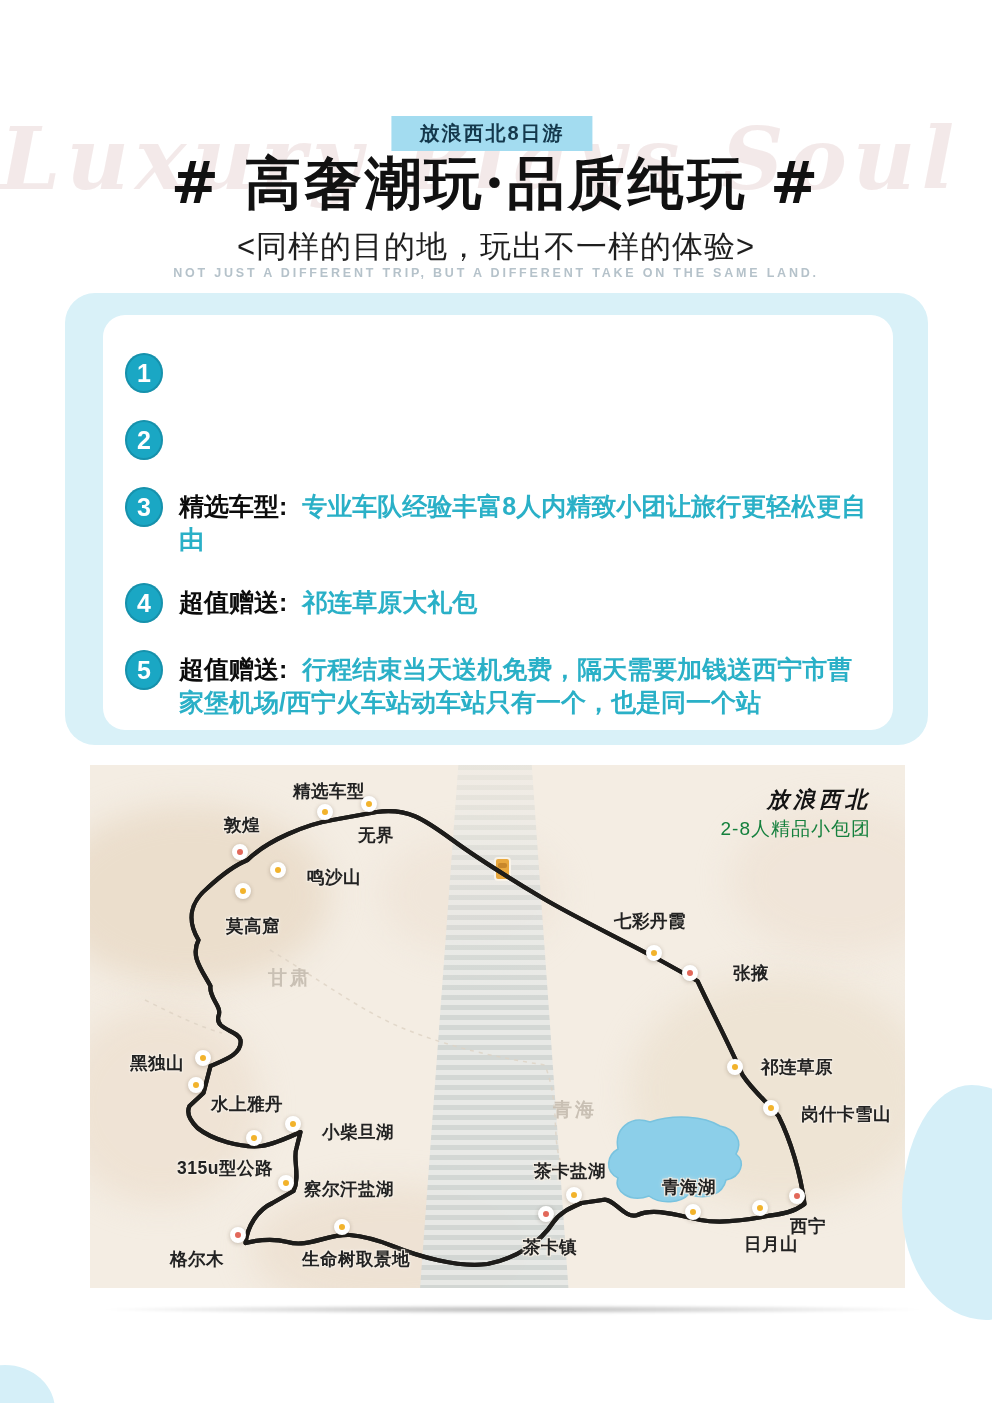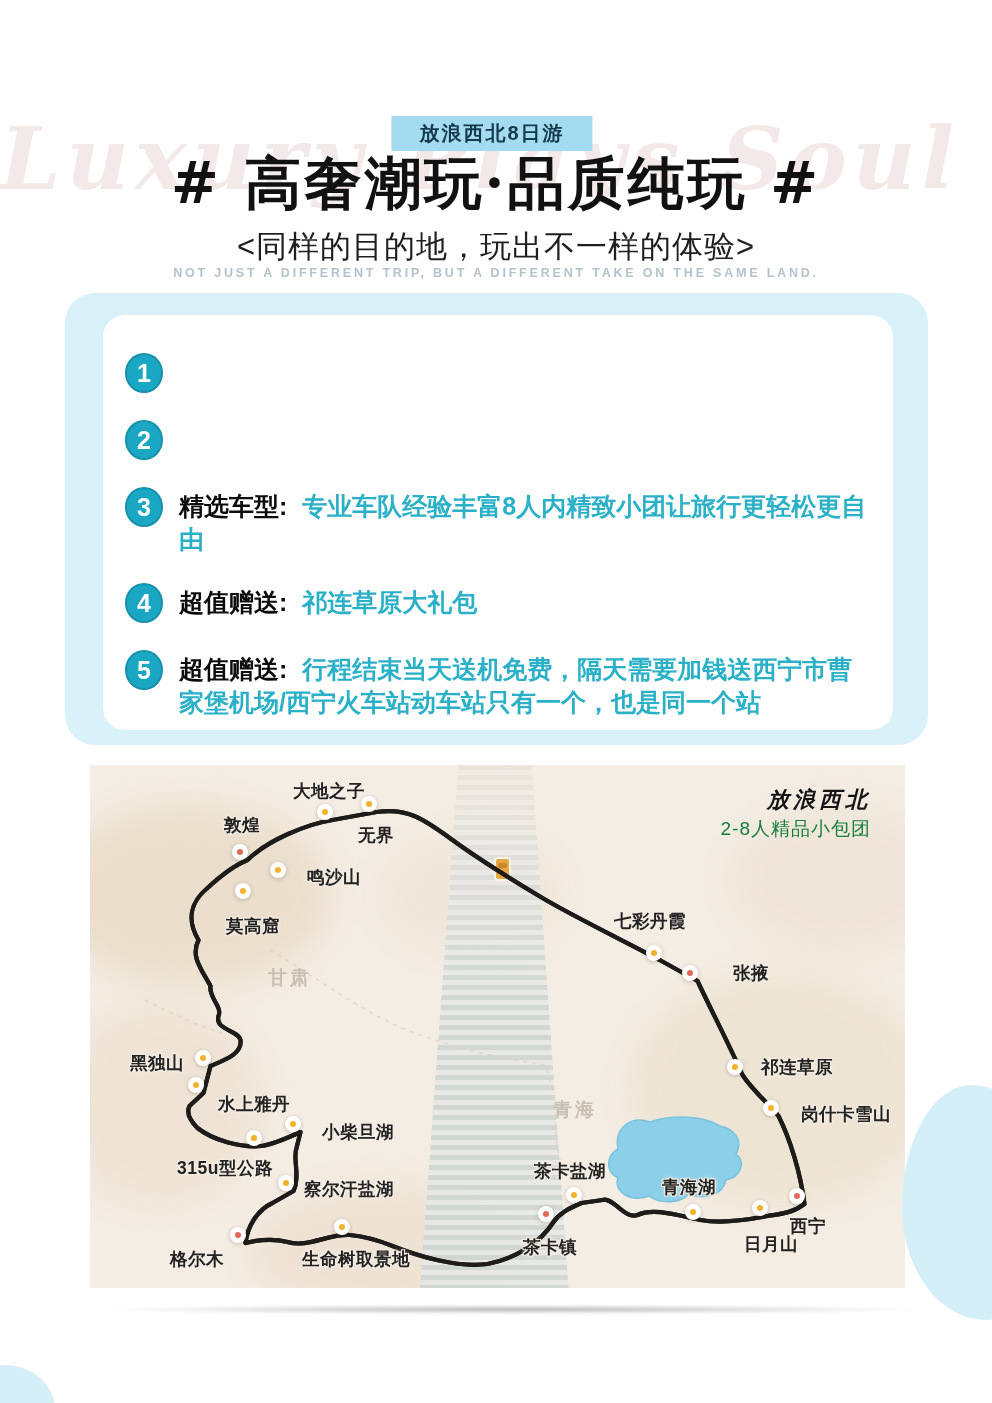--- a/index.html
+++ b/index.html
@@ -170,21 +170,21 @@
         <div class="province" style="left: 463px; top: 332px;">青海</div>
       </div>
     <div id="map-locations">
   <div>
     <div class="loc-dot major" style="left: 142px; top: 79px;"></div>
     <div class="loc-label" style="left: 134px; top: 48px;">敦煌</div>
   </div>
 
   <div>
     <div class="loc-dot stop" style="left: 227px; top: 39px;"></div>
-    <div class="loc-label" style="left: 203px; top: 14px;">大地之子</div>
+    <div class="loc-label" style="left: 203px; top: 14px;">精选车型</div>
   </div>
 
   <div>
     <div class="loc-dot stop" style="left: 271px; top: 31px;"></div>
     <div class="loc-label" style="left: 268px; top: 58px;">无界</div>
   </div>
 
   <div>
     <div class="loc-dot stop" style="left: 180px; top: 97px;"></div>
     <div class="loc-label" style="left: 217px; top: 100px;">鸣沙山</div>
@@ -215,21 +215,21 @@
     <div class="loc-label" style="left: 711px; top: 337px;">岗什卡雪山</div>
   </div>
 
   <div>
     <div class="loc-dot stop" style="left: 105px; top: 285px;"></div>
     <div class="loc-label" style="left: 40px; top: 286px;">黑独山</div>
   </div>
 
   <div>
     <div class="loc-dot stop" style="left: 98px; top: 312px;"></div>
-    <div class="loc-label" style="left: 128px; top: 327px;">水上雅丹</div>
+    <div class="loc-label" style="left: 121px; top: 327px;">水上雅丹</div>
   </div>
 
   <div>
     <div class="loc-dot stop" style="left: 195px; top: 351px;"></div>
     <div class="loc-label" style="left: 232px; top: 355px;">小柴旦湖</div>
   </div>
 
   <div>
     <div class="loc-dot stop" style="left: 156px; top: 365px;"></div>
     <div class="loc-label" style="left: 87px; top: 391px;">315u型公路</div>

